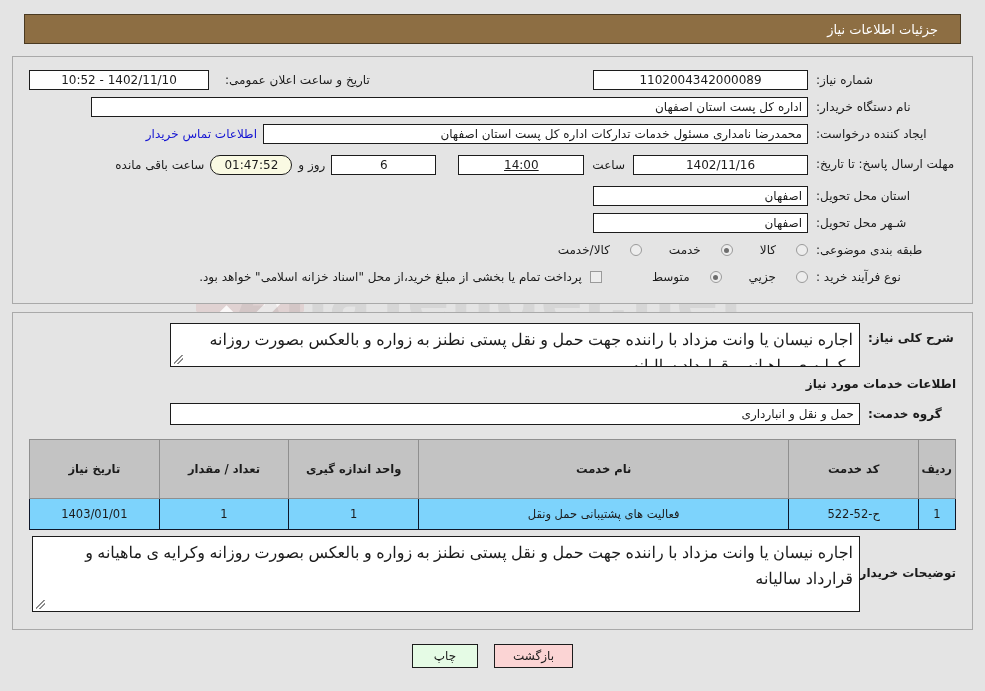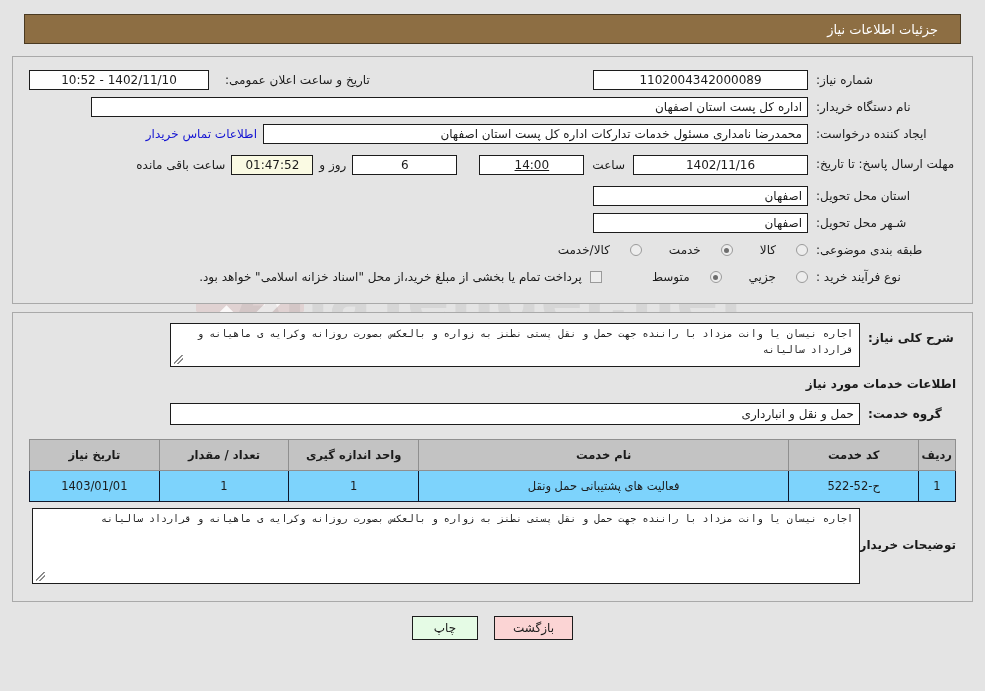--- a/index.html
+++ b/index.html
@@ -187,29 +187,29 @@
     background: #ededed;
     box-sizing: border-box;
     flex: 0 0 auto;
     margin-left: 8px;
   }
 
   
   .ta {
     border: 1px solid #1c1c1c;
     background: #ffffff;
-    font-size: 10px;
+    font-size: 16px;
     color: #1b1b1b;
     line-height: 1.6;
     box-sizing: border-box;
     padding: 3px 6px;
     position: relative;
     overflow: hidden;
     text-align: right;
-    font-family: Liberation Mono, monospace;
+    font-family: Liberation Sans, sans-serif;
   }
   .ta::after {
     content: "";
     position: absolute;
     left: 3px;
     bottom: 2px;
     width: 9px;
     height: 9px;
     background:
       linear-gradient(135deg, transparent 0 42%, #8b8b8b 42% 52%, transparent 52% 100%),
@@ -234,21 +234,21 @@
     margin-top: 4px;
     table-layout: fixed;
   }
   table.grid th {
     background: #c3c3c3;
     border: 1px solid #8f8f8f;
     color: #1b1b1b;
     font-weight: bold;
     height: 26px;
     text-align: center;
-    padding: 2px 3px;
+    padding: 16px 3px;
   }
   table.grid td {
     background: #7dd3fc;
     border: 1px solid #0f172a;
     color: #1b1b1b;
     height: 26px;
     text-align: center;
     padding: 2px 3px;
   }
 
@@ -312,25 +312,25 @@
     <div class="row">
       <div class="lbl lbl-w">ایجاد کننده درخواست:</div>
       <div class="fld right" style="width:545px;">محمدرضا نامداری مسئول خدمات تدارکات اداره کل پست استان اصفهان</div>
       <div class="link">اطلاعات تماس خریدار</div>
     </div>
 
     <div class="row" style="min-height:30px;">
       <div class="lbl lbl-w lbl-2line" style="white-space:normal;width:140px;">مهلت ارسال پاسخ: تا تاریخ:</div>
       <div class="fld center" style="width:175px;">1402/11/16</div>
       <div class="lbl" style="padding:0 8px;">ساعت</div>
-      <div class="fld center" style="width:105px;text-decoration:underline;">14:00</div>
+      <div class="fld center" style="width:126px;text-decoration:underline;">14:00</div>
       <div style="width:22px"></div>
       <div class="fld center" style="width:105px;">6</div>
       <div class="lbl" style="padding:0 6px;">روز و</div>
-      <div class="fld center countdown" style="width:82px;">01:47:52</div>
+      <div class="fld center countdown" style="width:82px;border-radius:10px;">01:47:52</div>
       <div class="lbl" style="padding:0 6px;">ساعت باقی مانده</div>
     </div>
 
     <div class="row">
       <div class="lbl lbl-w">استان محل تحویل:</div>
       <div class="fld right" style="width:215px;">اصفهان</div>
     </div>
 
     <div class="row">
       <div class="lbl lbl-w">شـهر محل تحویل:</div>

